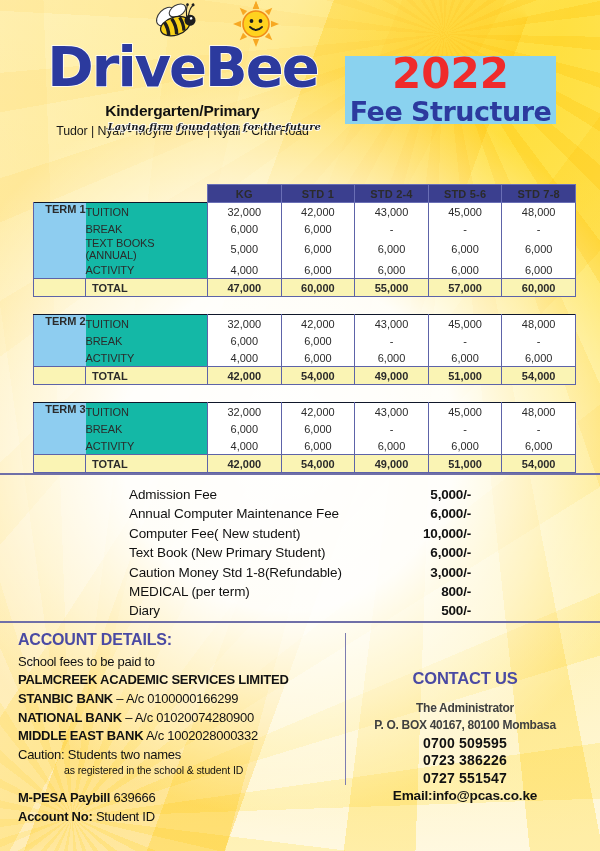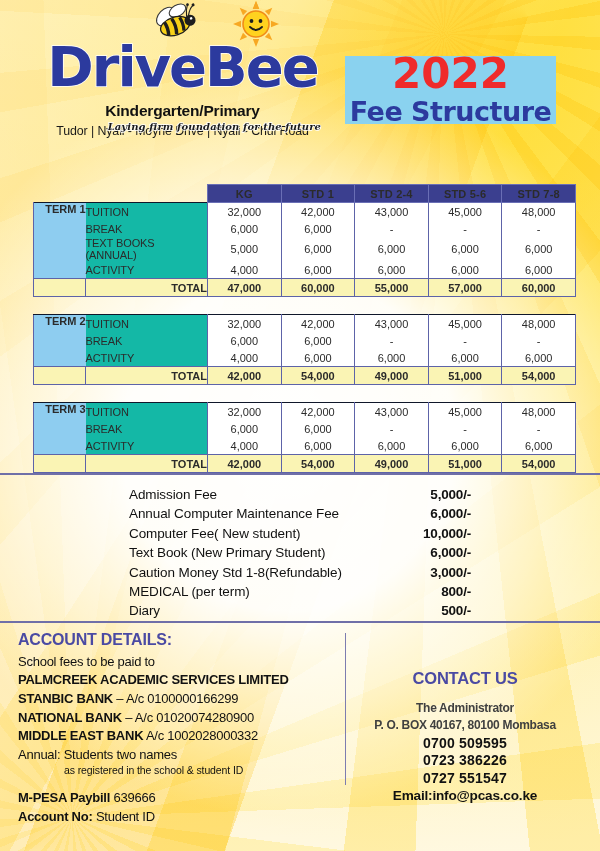--- a/index.html
+++ b/index.html
@@ -122,21 +122,21 @@
     border-right:1px solid #5d63a8;letter-spacing:-.1px;margin-left:40px;
   }
   .val-cell{
     background:#ffffff;text-align:center;border-right:1px solid #5d63a8;
   }
   .row-first td{border-top:1px solid #0f172a;}
   .total-row td{
     background:#faf4b4;font-weight:bold;font-size:11.5px;color:#1a1a1a;
     border-top:1px solid #5d63a8;border-bottom:1px solid #5d63a8;
   }
-  .total-row td.t-label{text-align:right;padding-left:6px;border-right:1px solid #5d63a8;border-left:1px solid #5d63a8;margin-left:40px;}
+  .total-row td.t-label{text-align:left;padding-left:6px;border-right:1px solid #5d63a8;border-left:1px solid #5d63a8;margin-left:40px;}
   .total-row td.t-term{border-left:1px solid #5d63a8;background:#faf4b4;}
   .total-row td.t-val{text-align:center;border-right:1px solid #5d63a8;}
   .term-gap{height:7px;}
   .term-gap td{background:transparent;border:none;height:7px;}
 
   
   hr.rule{
     border:none;border-top:2px solid #6f6fa8;margin:0;
   }
   .rule-top{margin:12px 33px 0 33px;width:auto;}
@@ -424,21 +424,21 @@
 
       <div class="acct">
         <div class="acct-title">ACCOUNT DETAILS:</div>
         <div class="acct-line">School fees to be paid to</div>
         <div class="acct-line"><b>PALMCREEK ACADEMIC SERVICES LIMITED</b></div>
         <div id="bank-lines">
             <div class="acct-line"><b>STANBIC BANK</b><span> – A/c 0100000166299</span></div>
             <div class="acct-line"><b>NATIONAL BANK</b><span> –  A/c 01020074280900</span></div>
             <div class="acct-line"><b>MIDDLE EAST BANK</b><span> A/c 1002028000332</span></div>
           </div>
-        <div class="acct-line">Annual: Students two names</div>
+        <div class="acct-line">Caution: Students two names</div>
         <div class="acct-sub">as registered in the school &amp; student ID</div>
         <div class="acct-gap"></div>
         <div class="acct-line"><b>M-PESA Paybill</b> <span>639666</span></div>
         <div class="acct-line"><b>Account No:</b> <span>Student ID</span></div>
       </div>
 
       <div class="contact">
         <div class="contact-title">CONTACT US</div>
         <div class="contact-line">The Administrator</div>
         <div class="contact-line">P. O. BOX 40167, 80100 Mombasa</div>

